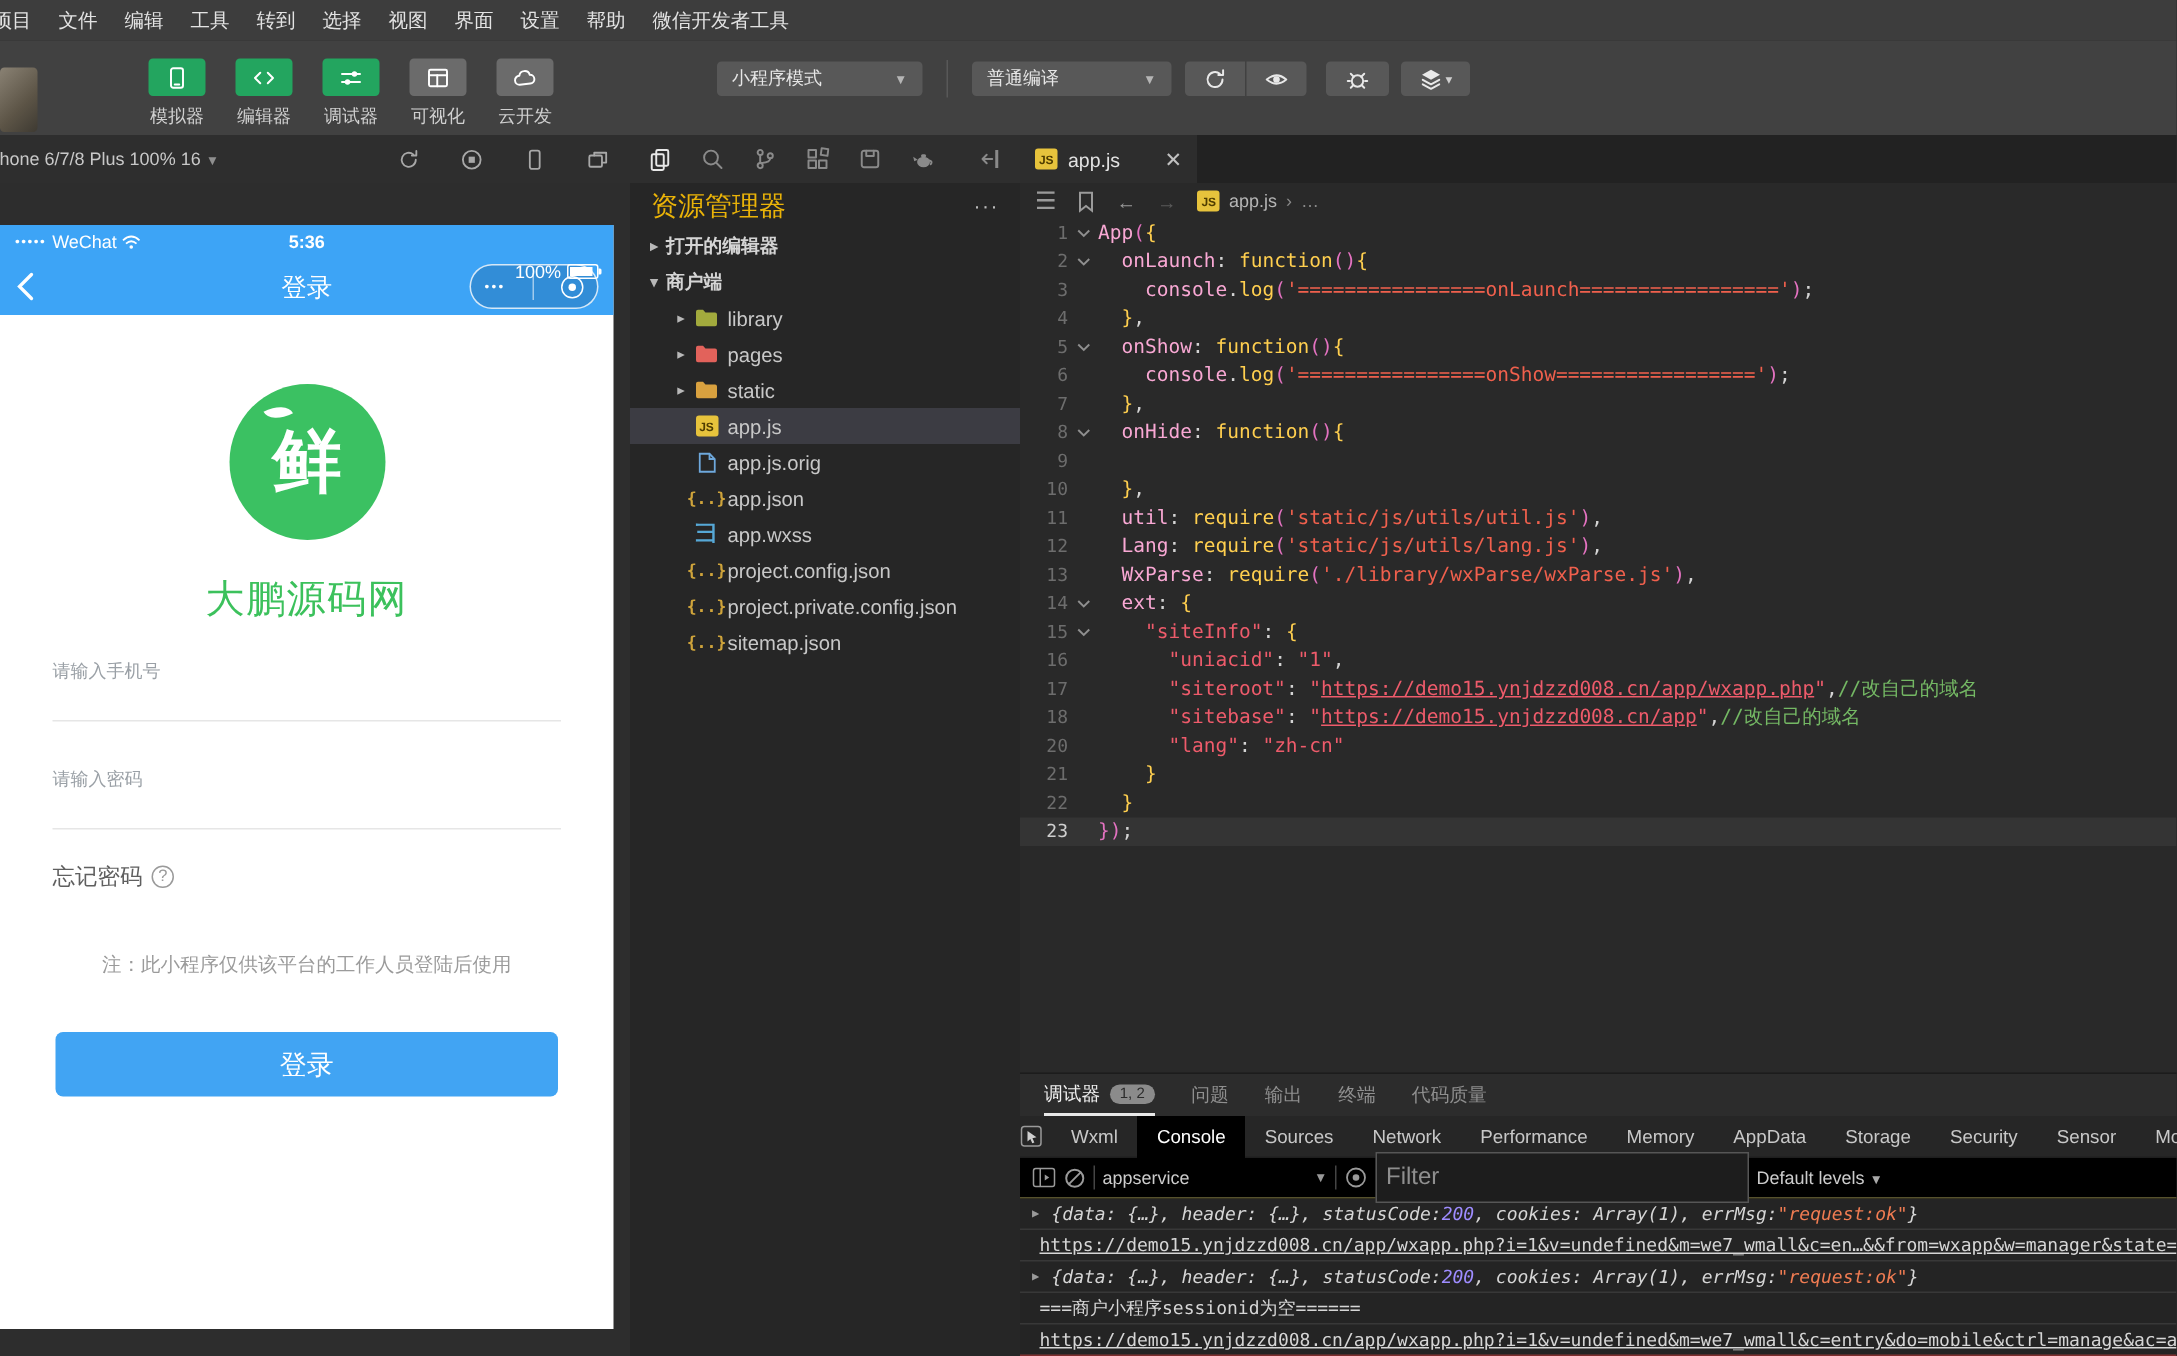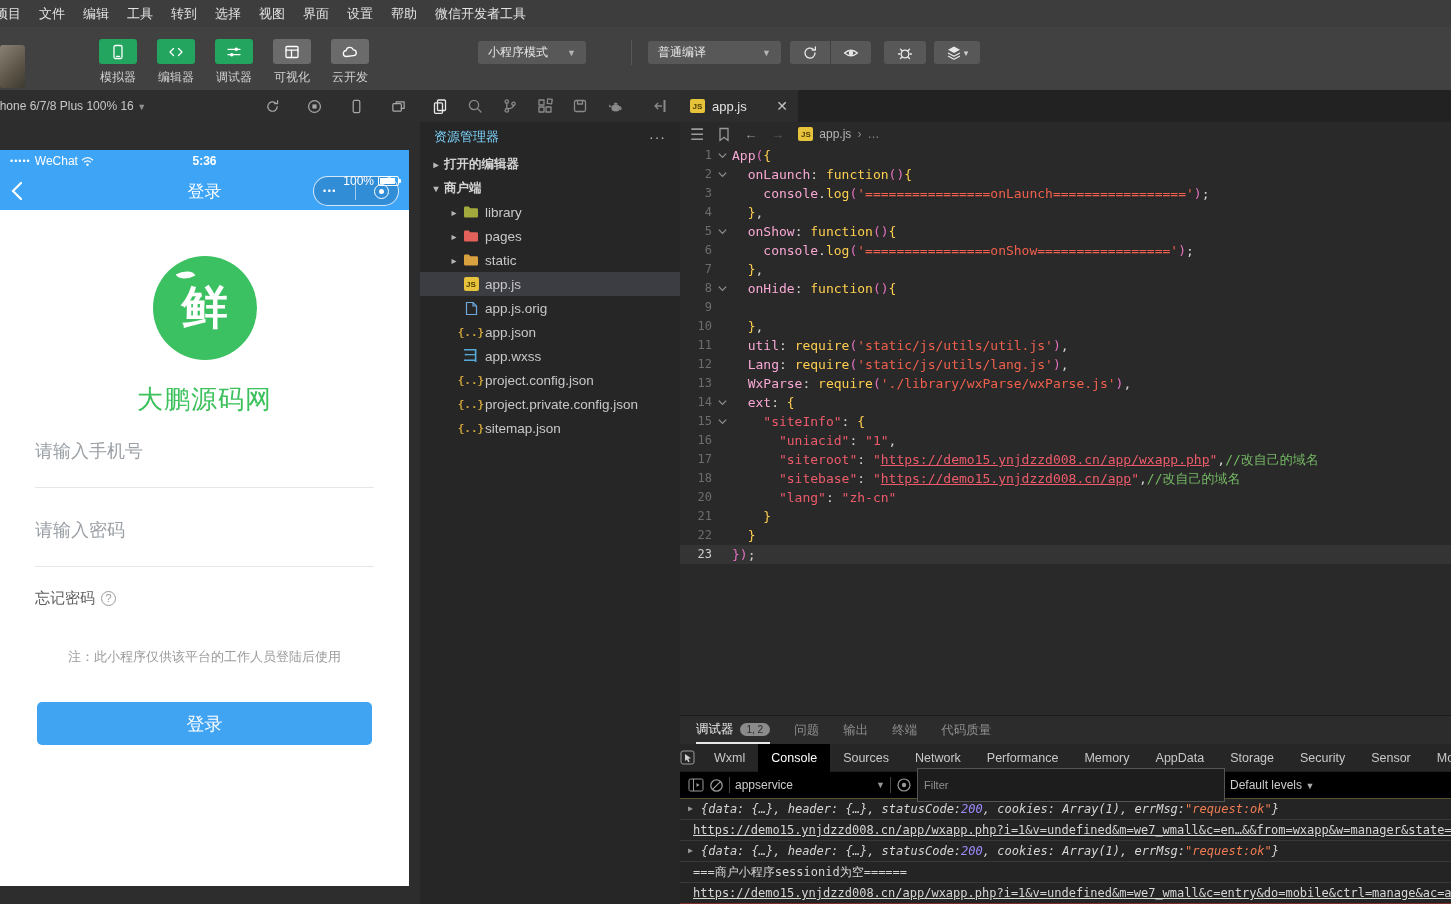--- a/index.html
+++ b/index.html
@@ -63,37 +63,37 @@
     display:flex; align-items:center; justify-content:center; cursor:pointer; }
   #capsule .target i { width:5px; height:5px; background:#fff; border-radius:50%; }
 
   #logo { margin:46px auto 0; width:104px; height:104px; border-radius:50%; background:#3bc162;
     display:flex; align-items:center; justify-content:center; position:relative; }
   #logo .ch { color:#fff; font-size:46px; font-weight:bold; }
   #logo .leaf { position:absolute; left:24px; top:14px; width:17px; height:10px; background:#fff;
     border-radius:0 100% 0 100%; transform:rotate(-28deg); }
   #brand { margin-top:22px; text-align:center; font-size:26px; color:#3cc15c; letter-spacing:1px; }
   #form { padding:0 35px; }
-  .field { font-size:18px; color:#9aa0a6; border-bottom:1px solid #e6e6e6; cursor:text; }
+  .field { font-size:12px; color:#9aa0a6; border-bottom:1px solid #e6e6e6; cursor:text; }
   #field-phone { padding:22px 0 24px; }
   #field-pass { padding:30px 0 24px; }
   #forgot { margin-top:22px; font-size:15px; color:#5f5f5f; display:flex; align-items:center; gap:6px; cursor:pointer; }
   #forgot .q { width:15px; height:15px; border:1px solid #9a9a9a; border-radius:50%; color:#9a9a9a;
     font-size:11px; line-height:13px; text-align:center; }
   #note { margin-top:40px; text-align:center; font-size:13px; color:#9b9b9b; }
   #login-btn { margin:36px auto 0; width:335px; height:43px; background:#41a4f3; border-radius:5px;
     color:#fff; font-size:18px; display:flex; align-items:center; justify-content:center; cursor:pointer; }
 
   
   #explorer { position:absolute; left:420px; top:0; width:260px; height:100%; background:#262626; }
   #act-strip { height:32px; display:flex; align-items:center; gap:19px; padding:0 12px; background:#2e2e2e; }
   #act-strip .ic { cursor:pointer; }
   #act-strip .collapse { margin-left:auto; }
   #exp-header { height:30px; display:flex; align-items:center; padding:0 14px; }
-  #exp-title { font-size:13px; color:#7dd3fc;text-align:right; }
+  #exp-title { font-size:18px; color:#eab308;text-align:right; }
   #exp-more { margin-left:auto; color:#bbb; font-size:14px; letter-spacing:1px; cursor:pointer; }
   .tree-row { height:24px; display:flex; align-items:center; font-size:13.5px; color:#c8c8c8; cursor:pointer; white-space:nowrap; }
   .tree-row.section { font-weight:bold; color:#d4d4d4; font-size:12.5px; padding-left:8px; }
   .tree-row.child { padding-left:26px; }
   .tree-row.selected { background:#3c3c43; }
   .tw-arrow { width:16px; font-size:10px; color:#b8b8b8; text-align:center; }
   .tw-noarrow { width:16px; }
   .tw-icon { width:18px; height:16px; display:flex; align-items:center; justify-content:center; margin-right:5px; }
   .js-chip { width:15px; height:14px; background:#e7c33c; border-radius:2px; color:#4f3d00;
     font-size:8px; font-weight:bold; display:flex; align-items:center; justify-content:center; }
@@ -135,22 +135,22 @@
   #dt-inspect { width:30px; display:flex; justify-content:center; cursor:pointer; }
   #dt-tabs .vdiv { width:1px; height:16px; background:#4a4a4a; margin-right:6px; }
   .dt-tab { font-size:12.5px; color:#c8c8c8; padding:0 13px; height:28px; display:flex; align-items:center; cursor:pointer; }
   .dt-tab.active { background:#000; color:#fff; }
   #cbar { height:27px; display:flex; align-items:center; gap:5px; padding:0 8px; background:#000000;
     border-bottom:1px solid #56512d; }
   #cbar .ic { cursor:pointer; }
   #cbar .vdiv { width:1px; height:16px; background:#454545; }
   #ctx-select { display:flex; align-items:center; width:150px; color:#cccccc; font-size:12px; cursor:pointer; }
   #ctx-select .caret { margin-left:auto; color:#999; font-size:9px; }
-  #filter-input { width:308px; height:19px; background:#1d1d1d; border:1px solid #565656;
-    color:#d0d0d0; font-size:11px; padding:16px 6px; font-family:"Liberation Sans", sans-serif; }
+  #filter-input { width:249px; height:19px; background:#1d1d1d; border:1px solid #565656;
+    color:#d0d0d0; font-size:16px; padding:16px 6px; font-family:"Liberation Sans", sans-serif; }
   #filter-input::placeholder { color:#8f8f8f; }
   #levels { color:#cccccc; font-size:12px; cursor:pointer; }
   #levels .caret { font-size:9px; color:#aaa; }
   #cout { position:relative; height:106px; font-family:"DejaVu Sans Mono", monospace; font-size:12px; overflow:hidden; }
   .crow { height:21px; line-height:20px; border-bottom:1px solid #383838; display:flex; align-items:center;
     padding-left:8px; white-space:nowrap; overflow:hidden; }
   .crow .exp { width:13px; color:#9a9a9a; font-size:8px; cursor:pointer; flex:none; }
   .crow .noexp { width:5px; flex:none; }
   .obj{font-style:italic;color:#d6d6d6} .cnum{font-style:italic;color:#9e8cff}
   .cstr{font-style:italic;color:#f07c52} .cplain{color:#d6d6d6}
@@ -221,21 +221,21 @@
       </div>
       <div class="tb-btn">
         <div class="chip gray">
           <svg width="16" height="16" viewBox="0 0 16 16">
             <path d="M4.5 12.5 a3 3 0 0 1 -0.3 -6 a3.6 3.6 0 0 1 7 -0.6 a2.9 2.9 0 0 1 0.3 5.8 Z" stroke="#ffffff" stroke-width="1.3" fill="none" stroke-linecap="round" stroke-linejoin="round"></path>
           </svg>
         </div>
         <div class="lbl">云开发</div>
       </div>
     </div>
-  <div class="tb-select" style="left:478px; width:108px;">
+  <div class="tb-select" style="left:478px; width:137px;">
     <span>小程序模式</span>
     <span class="caret">▼</span>
   </div>
   <div class="tb-divider" style="left:631px;"></div>
   <div class="tb-select" style="left:648px; width:133px;">
     <span>普通编译</span>
     <span class="caret">▼</span>
   </div>
   <div id="action-btns">
       <div class="act-btn" style="left: 790px; width: 40px; border-radius: 3px 0px 0px 3px;">

